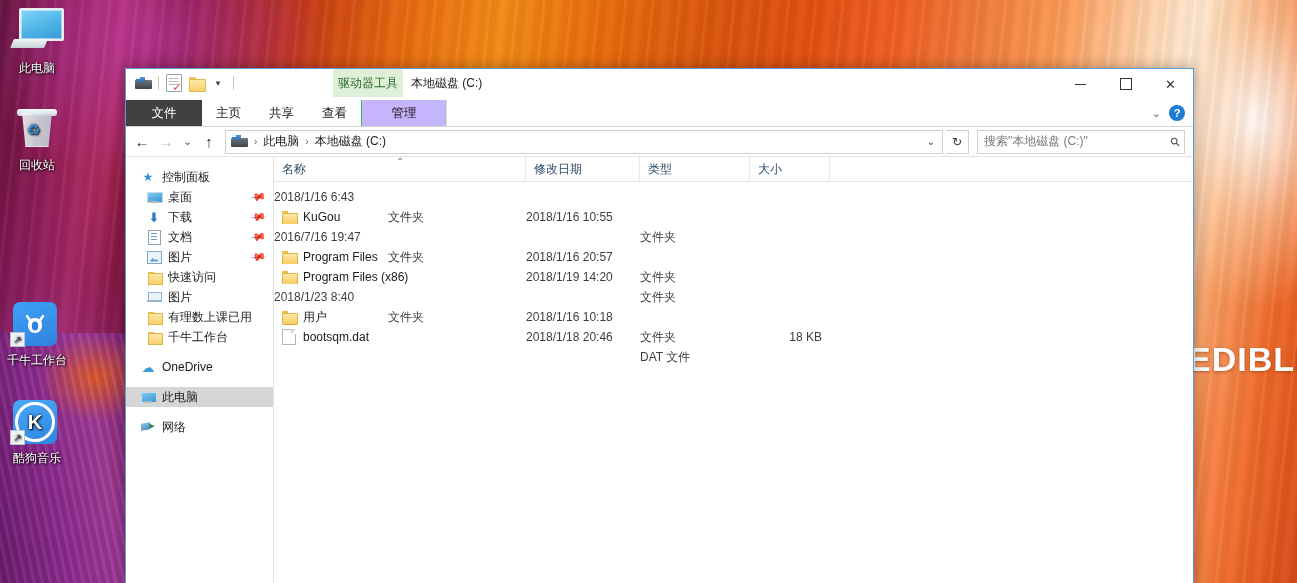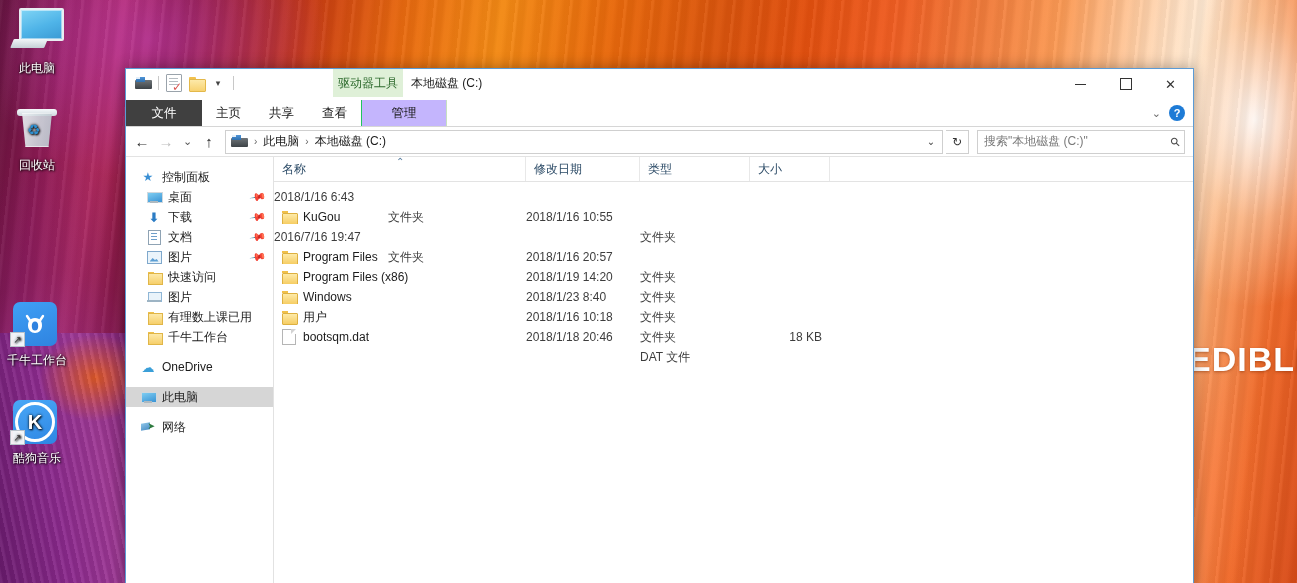--- a/index.html
+++ b/index.html
@@ -798,27 +798,20 @@
                   <span class="fb"></span>
                 </span>
               <span>Program Files (x86)</span>
             </span>
             <span class="cell date">2018/1/19 14:20</span>
             <span class="cell type">文件夹</span>
             <span class="cell size"></span>
           </div>
 
           <div class="frow">
-            <span class="cell name">
-              <span class="row-folder">
-                  <span class="ft"></span>
-                  <span class="fb"></span>
-                </span>
-              <span>Windows</span>
-            </span>
             <span class="cell date">2018/1/23 8:40</span>
             <span class="cell type">文件夹</span>
             <span class="cell size"></span>
           </div>
 
           <div class="frow">
             <span class="cell name">
               <span class="row-folder">
                   <span class="ft"></span>
                   <span class="fb"></span>

